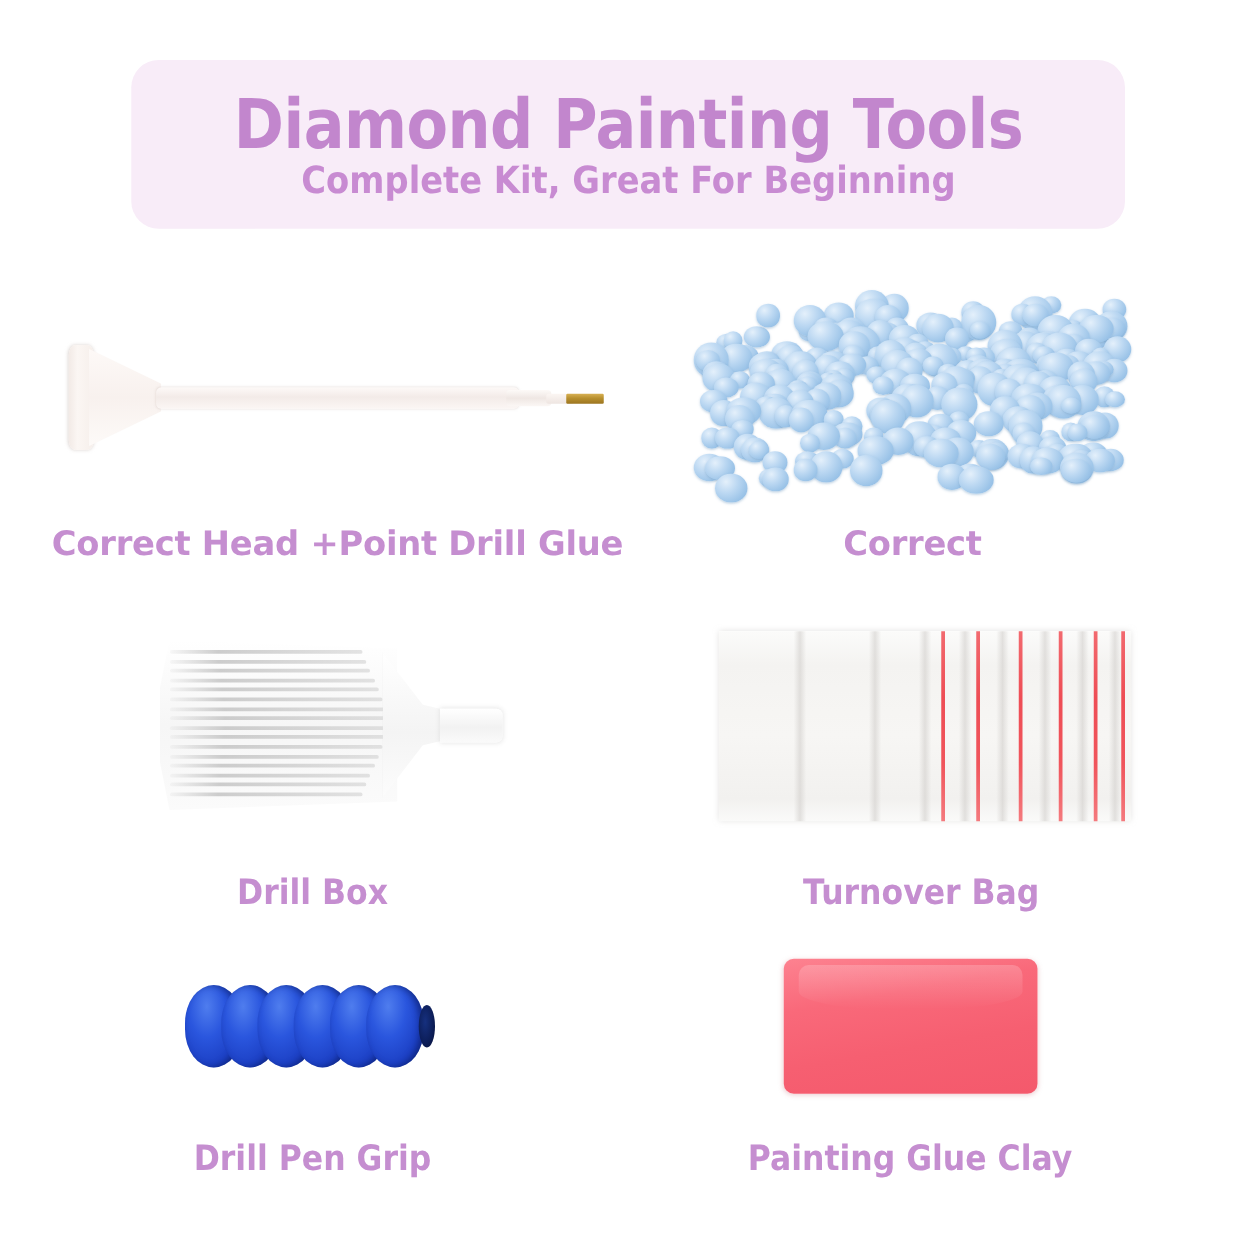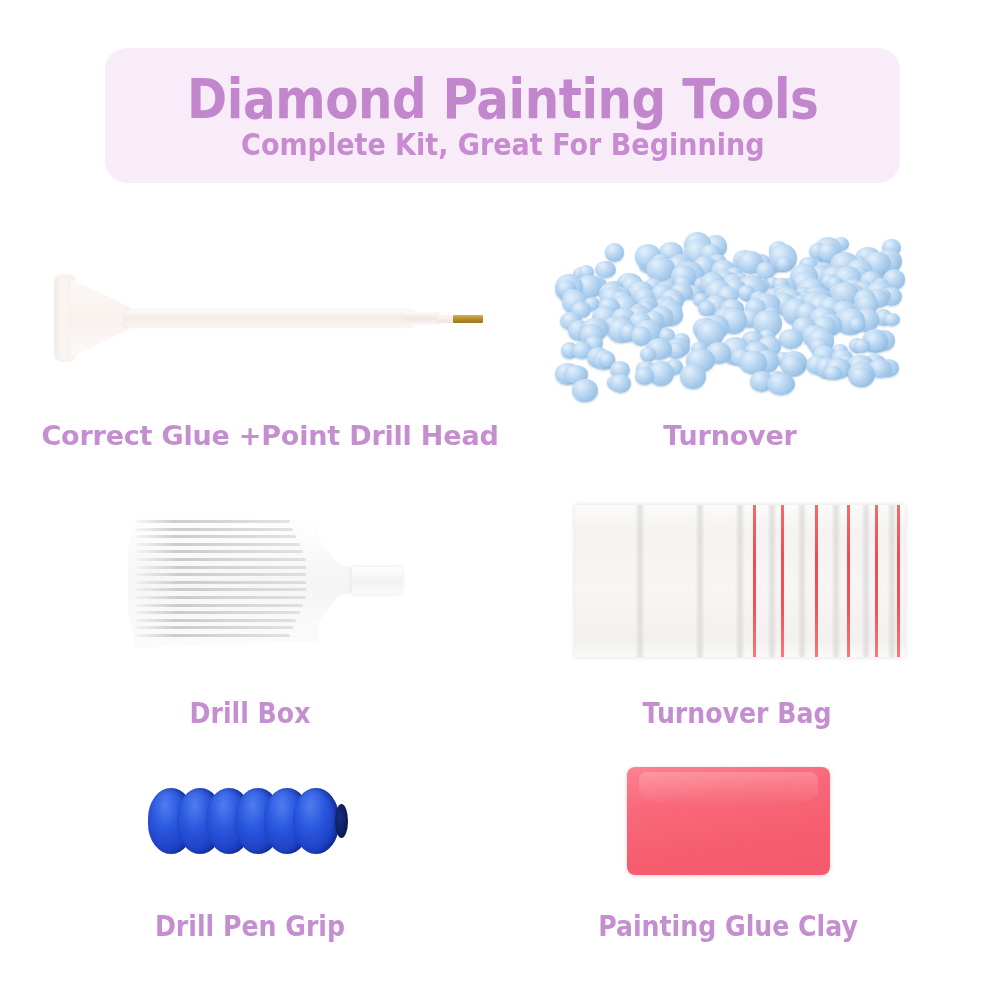--- a/index.html
+++ b/index.html
@@ -242,21 +242,21 @@
 <div id="pen-wrap" class="product-cell">
   <div class="product-image">
     <div id="pen-flat-head"></div>
     <div id="pen-flare"></div>
     <div id="pen-barrel"></div>
     <div id="pen-collar"></div>
     <div id="pen-tip-sleeve"></div>
     <div id="pen-gold-tip"></div>
   </div>
 </div>
-<div id="label-correct-head" class="product-label label-round">Correct Glue +Point Drill Head</div>
+<div id="label-correct-head" class="product-label label-round">Correct Head +Point Drill Glue</div>
 
 <div id="diamond-wrap" class="product-cell">
   <div class="product-image" id="diamond-pile">
       <div class="diamond-bead" style="left: 70.9811px; top: 116.043px; width: 20.3104px; height: 16.266px; z-index: 126;"></div>
       <div class="diamond-bead" style="left: 22.4599px; top: 102.213px; width: 21.9356px; height: 20.4311px; z-index: 113;"></div>
       <div class="diamond-bead" style="left: 34.598px; top: 42.0534px; width: 26.5488px; height: 22.4006px; z-index: 55;"></div>
       <div class="diamond-bead" style="left: 14.6406px; top: 79.2215px; width: 23.166px; height: 22.1606px; z-index: 91;"></div>
       <div class="diamond-bead" style="left: 95.4028px; top: 12.8203px; width: 17.6103px; height: 16.8712px; z-index: 22;"></div>
       <div class="diamond-bead" style="left: 114.83px; top: 119.451px; width: 25.8195px; height: 24.2874px; z-index: 132;"></div>
       <div class="diamond-bead" style="left: 34.2034px; top: 107.287px; width: 16.2784px; height: 14.5037px; z-index: 115;"></div>
@@ -527,21 +527,21 @@
       <div class="diamond-bead" style="left: 74px; top: 14px; width: 17px; height: 13.94px; z-index: 2;"></div>
       <div class="diamond-bead" style="left: 96px; top: 30px; width: 21px; height: 17.22px; z-index: 2;"></div>
       <div class="diamond-bead" style="left: 118px; top: 20px; width: 25px; height: 20.5px; z-index: 2;"></div>
       <div class="diamond-bead" style="left: 140px; top: 10px; width: 17px; height: 13.94px; z-index: 2;"></div>
       <div class="diamond-bead" style="left: 196px; top: 12px; width: 21px; height: 17.22px; z-index: 2;"></div>
       <div class="diamond-bead" style="left: 232px; top: 26px; width: 25px; height: 20.5px; z-index: 2;"></div>
       <div class="diamond-bead" style="left: 258px; top: 8px; width: 17px; height: 13.94px; z-index: 2;"></div>
       <div class="diamond-bead" style="left: 300px; top: 18px; width: 21px; height: 17.22px; z-index: 2;"></div>
     </div>
 </div>
-<div id="label-diamond" class="product-label label-round">Turnover</div>
+<div id="label-diamond" class="product-label label-round">Correct</div>
 
 <div id="drillbox-wrap" class="product-cell">
   <div class="product-image">
     <div id="drillbox-body"></div>
     <div id="drillbox-grooves">
         <div class="groove" style="top: 20px; left: 8px; width: 154px;"></div>
         <div class="groove" style="top: 27.6px; left: 8px; width: 157.2px;"></div>
         <div class="groove" style="top: 35.2px; left: 8px; width: 160.4px;"></div>
         <div class="groove" style="top: 42.8px; left: 8px; width: 163.6px;"></div>
         <div class="groove" style="top: 50.4px; left: 8px; width: 166.8px;"></div>

